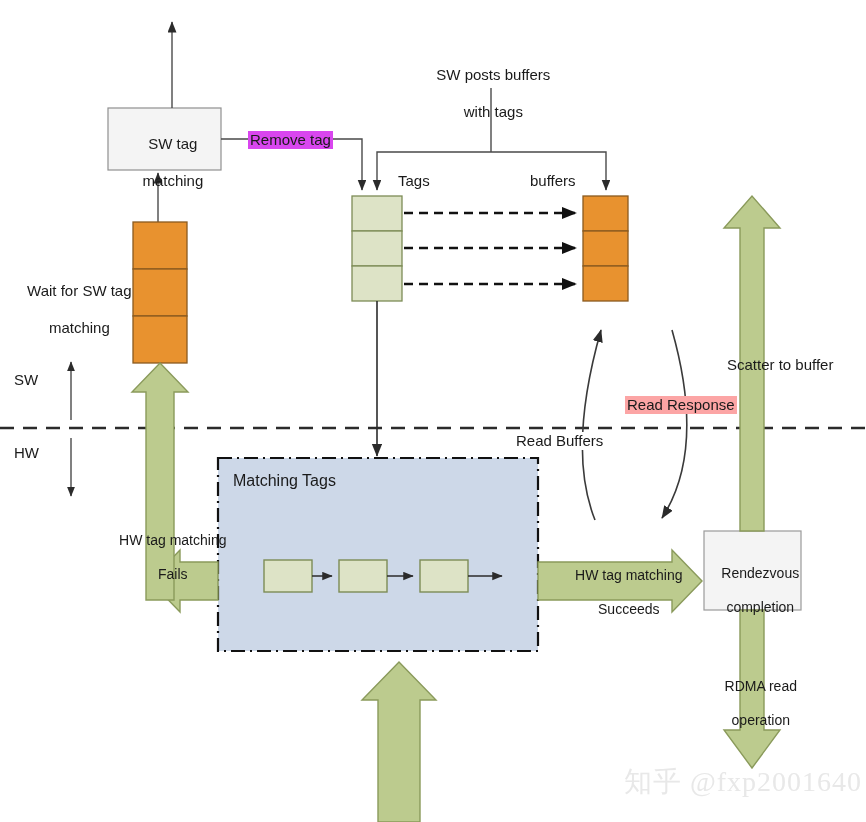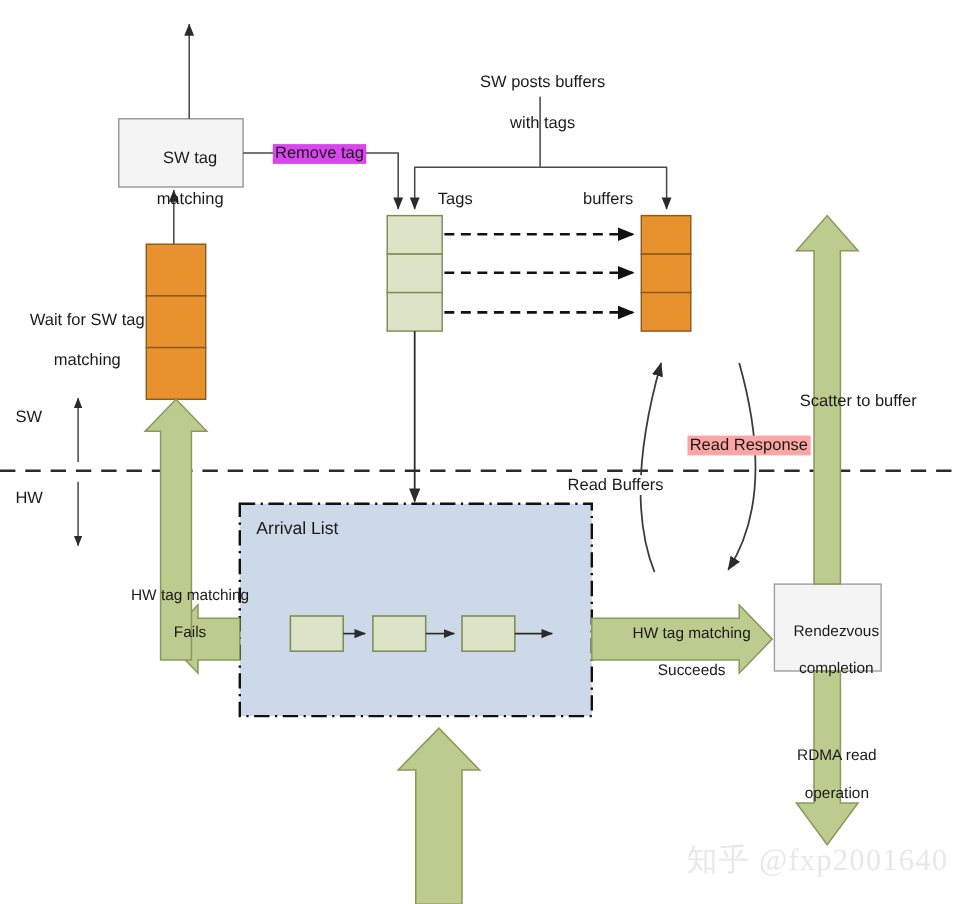--- a/index.html
+++ b/index.html
@@ -132,21 +132,21 @@
   <div class="lbl" style="left:14px; top:371px; font-size:15px;text-align:right;">SW</div>
 
   <div class="lbl" style="left:14px; top:444px; font-size:15px;">HW</div>
 
   <div class="lbl" style="left:514px; top:396px; font-size:15px; background:#fff; padding:0 2px;margin-top:36px;">Read Buffers</div>
 
   <div class="lbl" style="left:625px; top:396px; font-size:15px; background:#fca5a5; padding:0 2px;">Read Response</div>
 
   <div class="lbl" style="left:699px; top:356px; font-size:15px;margin-left:28px;">Scatter to buffer</div>
 
-  <div class="lbl" style="left:233px; top:471px; font-size:16px;">Arrival List</div>
+  <div class="lbl" style="left:233px; top:471px; font-size:16px;">Matching Tags</div>
 
   <div class="lbl c" style="left:95px; top:515px; width:140px; font-size:14px;">
     <span>HW tag matching</span><br>
     <span>Fails</span>
   </div>
 
   <div class="lbl c" style="left:550px; top:550px; width:142px; font-size:14px;">
     <span>HW tag matching</span><br>
     <span>Succeeds</span>
   </div>

